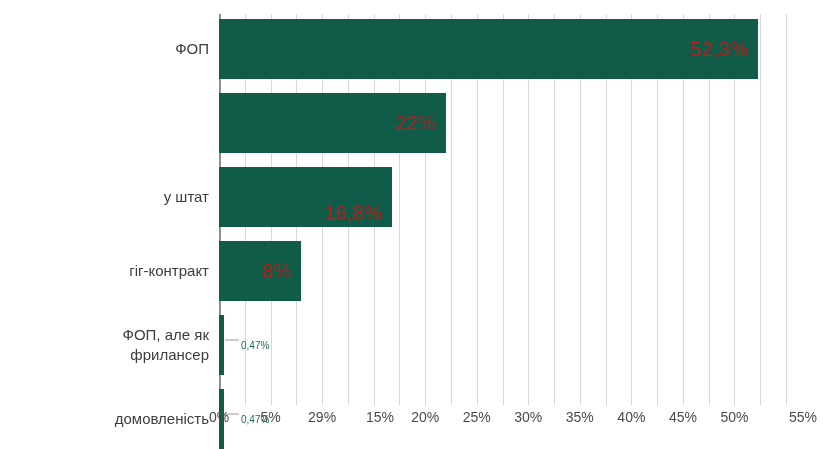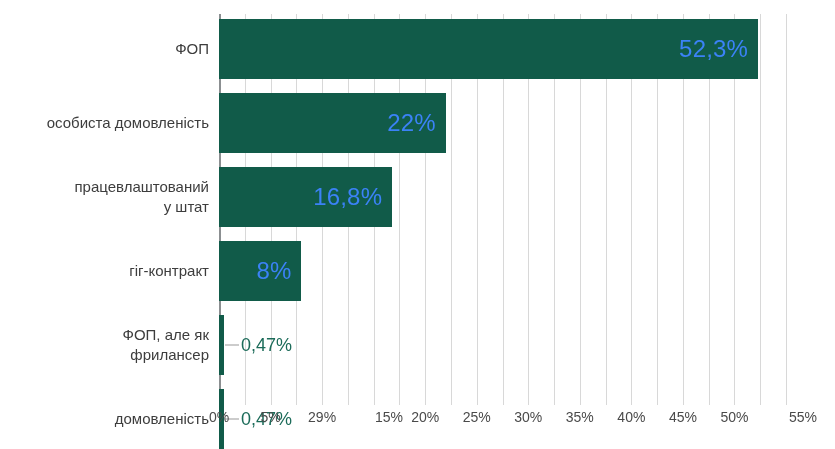--- a/index.html
+++ b/index.html
@@ -66,36 +66,36 @@
     position: absolute;
     left: 0;
     top: 0;
     height: 60px;
     background: #115b49;
   }
   .bar-value-inside {
     position: absolute;
     top: 50%;
     transform: translateY(-50%);
-    color: #3b82f6;
-    font-size: 24px;
+    color: #b91c1c;
+    font-size: 20px;
     font-family: "Liberation Sans", sans-serif;
     white-space: nowrap;
     letter-spacing: 0.2px;
   }
   .bar-value-outside {
     position: absolute;
     top: 50%;
     transform: translateY(-50%);
     color: #1b6b59;
-    font-size: 18px;
+    font-size: 10px;
     font-family: "Liberation Sans", sans-serif;
     white-space: nowrap;
     display: flex;
-    align-items: center;
+    align-items: flex-start;
   }
   .leader {
     display: inline-block;
     width: 14px;
     height: 1px;
     background: #9a9a9a;
     margin-right: 2px;
   }
 
   
@@ -142,25 +142,21 @@
 </style>
 </head>
 <body>
 
 <div id="chart-root">
 
   <div class="cat-labels">
     <div class="cat-label" style="top:5px;">
       <span>ФОП</span>
     </div>
-    <div class="cat-label" style="top:79px;">
-      <span>особиста домовленість</span>
-    </div>
     <div class="cat-label" style="top:153px;">
-      <span>працевлаштований</span>
       <span>у штат</span>
     </div>
     <div class="cat-label" style="top:227px;">
       <span>гіг-контракт</span>
     </div>
     <div class="cat-label" style="top:301px;">
       <span>ФОП, але як</span>
       <span>фрилансер</span>
     </div>
     <div class="cat-label" style="top:375px;">
@@ -203,21 +199,21 @@
         <div class="bar-value-inside" id="lbl-0" style="left: 529.165px; transform: translate(-100%, -50%);">52,3%</div>
       </div>
 
       <div class="bar-row" style="top:79px;">
         <div class="bar" id="bar-1" style="width: 226.8px;"></div>
         <div class="bar-value-inside" id="lbl-1" style="left: 216.8px; transform: translate(-100%, -50%);">22%</div>
       </div>
 
       <div class="bar-row" style="top:153px;">
         <div class="bar" id="bar-2" style="width: 173.193px;"></div>
-        <div class="bar-value-inside" id="lbl-2" style="left: 163.193px; transform: translate(-100%, -50%);">16,8%</div>
+        <div class="bar-value-inside" id="lbl-2" style="left: 163.193px; transform: translate(-100%, -50%); margin-top: 16px;">16,8%</div>
       </div>
 
       <div class="bar-row" style="top:227px;">
         <div class="bar" id="bar-3" style="width: 82.4727px;"></div>
         <div class="bar-value-inside" id="lbl-3" style="left: 72.4727px; transform: translate(-100%, -50%);">8%</div>
       </div>
 
       <div class="bar-row" style="top:301px;">
         <div class="bar" id="bar-4" style="width: 5px;"></div>
         <div class="bar-value-outside" id="lbl-4" style="left: 6px;">
@@ -234,21 +230,21 @@
         </div>
       </div>
 
     </div>
   </div>
 
   <div class="x-axis" id="x-axis">
       <div class="x-tick-label" style="left: 0px;">0%</div>
       <div class="x-tick-label" style="left: 51.5455px;">5%</div>
       <div class="x-tick-label" style="left: 103.091px;">29%</div>
-      <div class="x-tick-label" style="left: 170px; text-align: center;">15%</div>
+      <div class="x-tick-label" style="left: 161px; text-align: center;">15%</div>
       <div class="x-tick-label" style="left: 206.182px;">20%</div>
       <div class="x-tick-label" style="left: 257.727px;">25%</div>
       <div class="x-tick-label" style="left: 309.273px;">30%</div>
       <div class="x-tick-label" style="left: 360.818px;">35%</div>
       <div class="x-tick-label" style="left: 412.364px;">40%</div>
       <div class="x-tick-label" style="left: 463.909px;">45%</div>
       <div class="x-tick-label" style="left: 515.455px;">50%</div>
       <div class="x-tick-label" style="left: 584px;">55%</div>
     </div>
 

